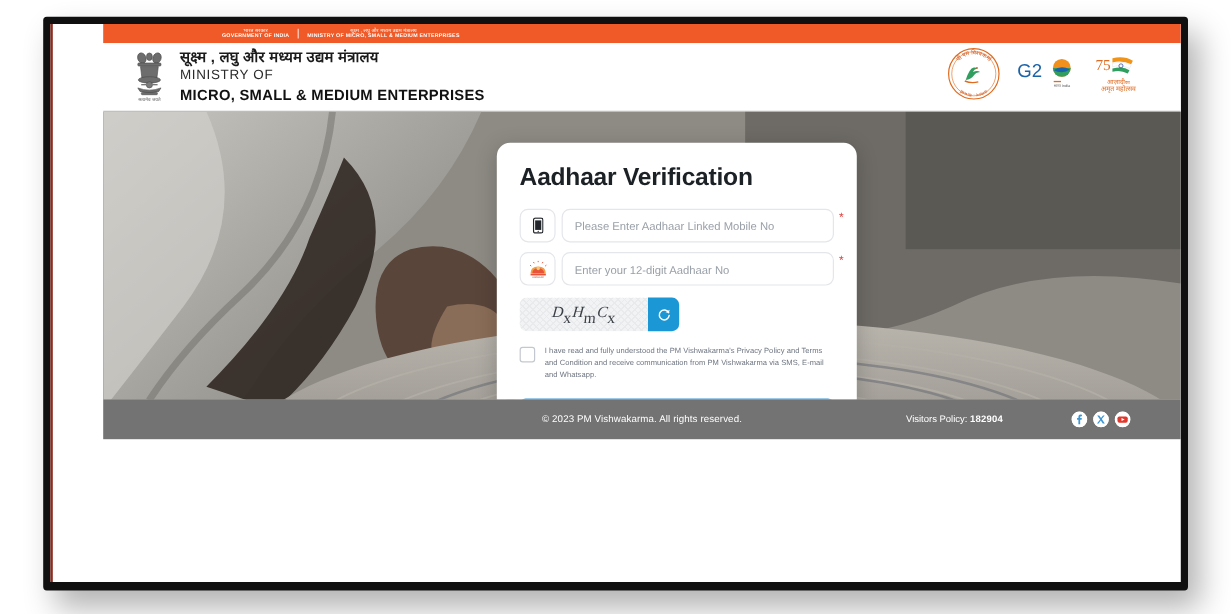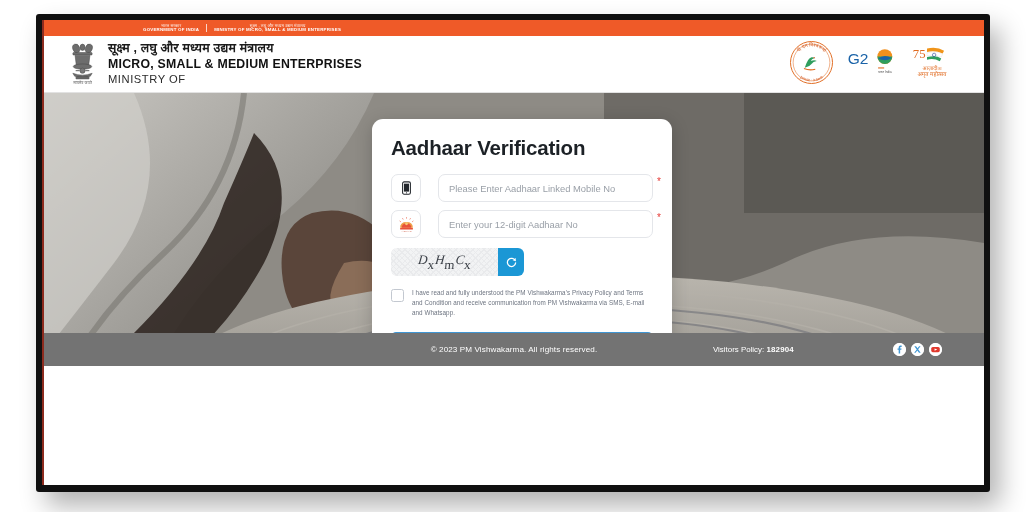--- a/index.html
+++ b/index.html
@@ -19,20 +19,21 @@
     padding: 6px 6px 7px 6px;
     border-radius: 3px;
     box-shadow: 10px 14px 26px rgba(0,0,0,0.30);
   }
   #browser-viewport {
     position: relative;
     width: 100%; height: 100%;
     background: #ffffff;
     overflow: hidden;
     border-left: 2px solid #8d2b1e;
+    padding-left: 42px;
   }
 
   
   #gov-strip {
     height: 16px;
     background: #ef5a28;
     display: flex;
     align-items: center;
     justify-content: flex-start;
     padding-left: 92px;
@@ -106,21 +107,21 @@
   #card-title {
     font-size: 20.5px;
     font-weight: 700;
     color: #1c2126;
     letter-spacing: -.2px;
     margin-bottom: 14px;
   }
 
   .field-row {
     display: flex; align-items: center;
-    gap: 17px;
+    gap: 5px;
     margin-bottom: 8px;
     position: relative;
     justify-content: center;
   }
   .field-icon-box {
     width: 30px; height: 28px;
     border: 1px solid #e4e6ea;
     border-radius: 7px;
     background: #ffffff;
     display: flex; align-items: center; justify-content: center;
@@ -298,22 +299,22 @@
             <circle cx="22" cy="40" r="3.5" fill="#7a7a7a"></circle>
             <path d="M18.2 40 h-5.4 M25.8 40 h5.4" stroke="#4a4a4a" stroke-width="1.2" fill="none"></path>
             <path d="M9 43.5 q13 5 26 0 l-2.5 4 q-10.5 3.2 -21 0 z"></path>
             <rect x="13" y="48.5" width="18" height="2.6" rx="1"></rect>
           </g>
           <text x="22" y="58.5" font-family="'Liberation Sans',sans-serif" font-size="5.2" text-anchor="middle" fill="#5a5a5a">सत्यमेव जयते</text>
         </svg>
       </div>
       <div id="ministry-text">
         <div id="ministry-hi">सूक्ष्म , लघु और मध्यम उद्यम मंत्रालय</div>
+        <div id="ministry-of">MINISTRY OF</div>
         <div id="ministry-name">MICRO, SMALL &amp; MEDIUM ENTERPRISES</div>
-        <div id="ministry-of">MINISTRY OF</div>
       </div>
 
       <div id="header-logos">
 
         <div>
           <svg width="45" height="45" viewBox="0 0 60 60" aria-hidden="true">
             <circle cx="30" cy="30" r="28" fill="none" stroke="#e06a1f" stroke-width="1.3"></circle>
             <circle cx="30" cy="30" r="24.5" fill="none" stroke="#e06a1f" stroke-width="0.7"></circle>
             <path id="pmvArcTop" d="M8.5,30 A21.5,21.5 0 0 1 51.5,30" fill="none"></path>
             <path id="pmvArcBot" d="M52,30 A22,22 0 0 1 8,30" fill="none"></path>

